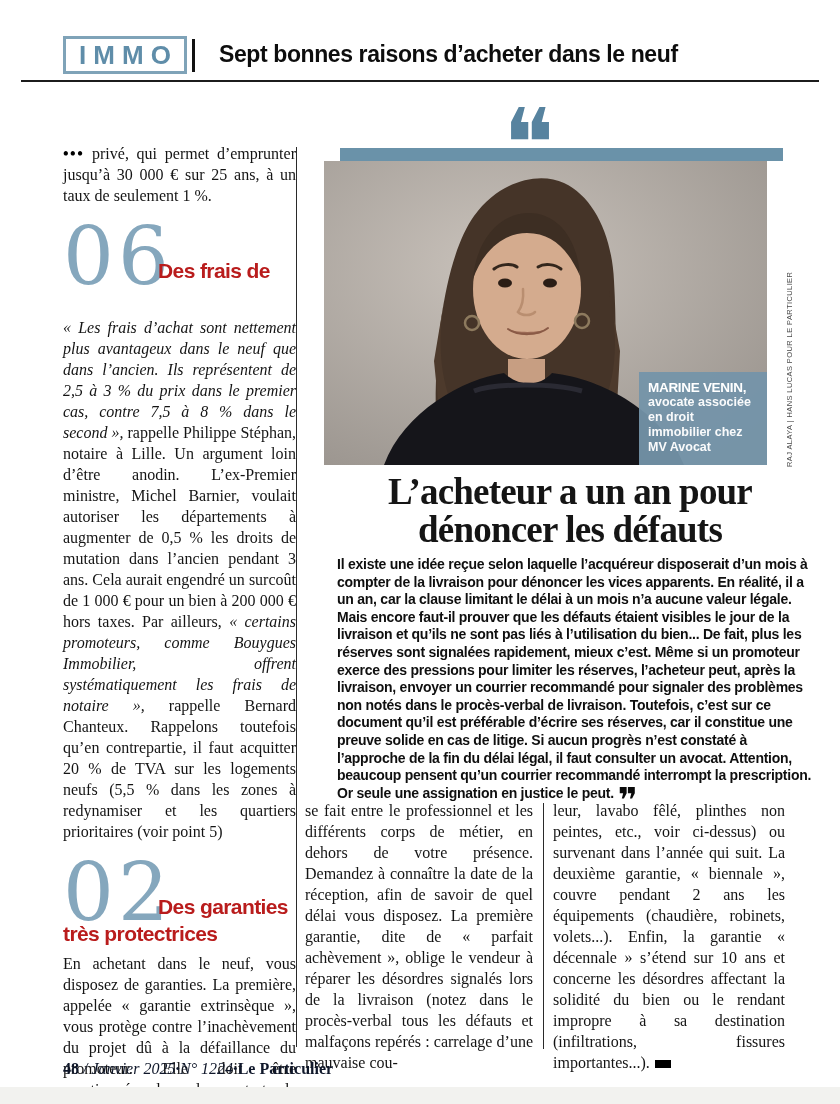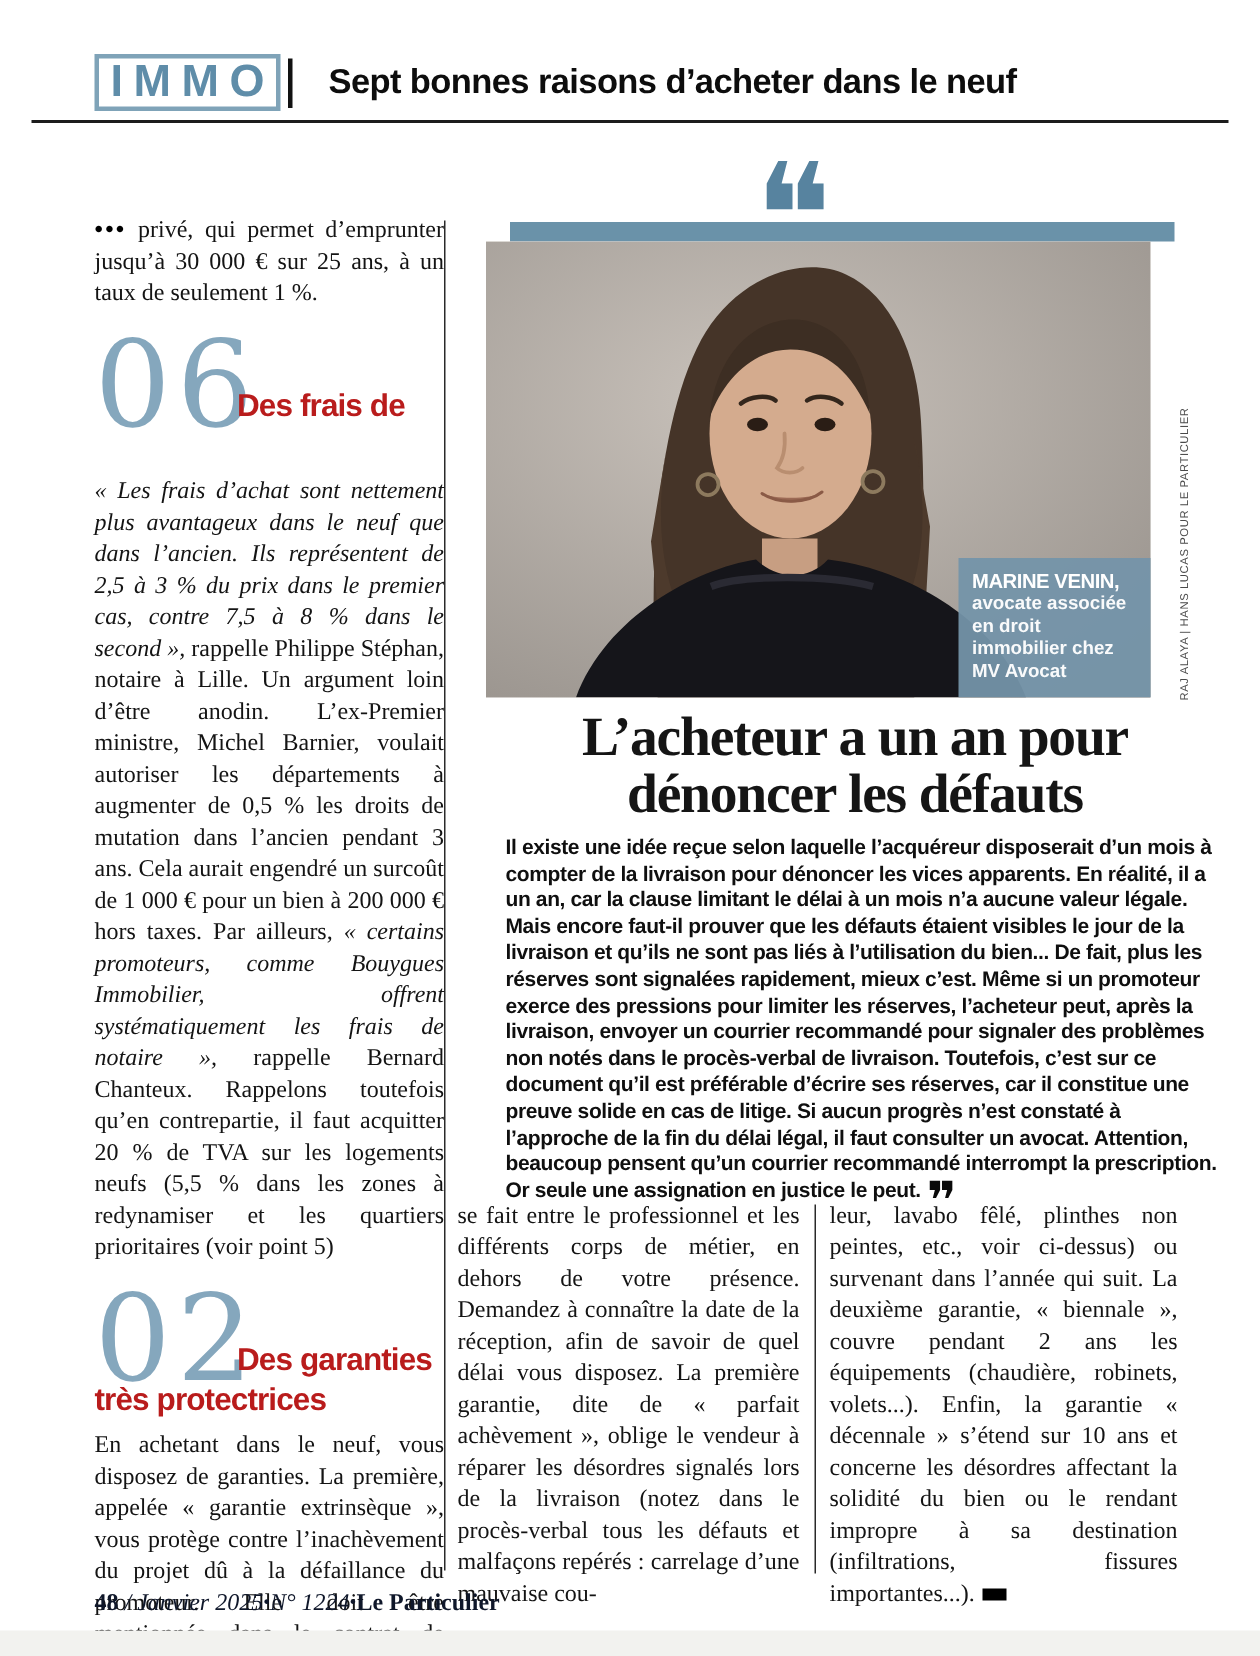--- a/index.html
+++ b/index.html
@@ -2,21 +2,21 @@
 <html lang="fr"><head>
 <meta charset="utf-8">
 <style>
   html,body{margin:0;padding:0;background:#ffffff;}
   #page{position:relative;width:840px;height:1104px;background:#ffffff;overflow:hidden;
         font-family:"Liberation Serif", serif;color:#1a1a1a;}
 
   
   .kicker-box{position:absolute;left:63px;top:36px;width:118px;height:32px;
               border:3px solid #7fa3b8;display:flex;align-items:center;justify-content:center;}
-  .kicker{font-family:"Liberation Sans",sans-serif;font-weight:bold;font-size:30px;
+  .kicker{font-family:"Liberation Sans",sans-serif;font-weight:bold;font-size:26px;
           color:#5f8da9;letter-spacing:7px;padding-left:7px;}
   .header-divider{position:absolute;left:192px;top:39px;width:3px;height:33px;background:#121212;}
   .page-heading{position:absolute;left:205px;top:41px;font-family:"Liberation Sans",sans-serif;
                 font-weight:bold;font-size:23px;letter-spacing:-0.4px;color:#0d0d0d;margin-left:14px;}
   .header-rule{position:absolute;left:21px;top:80px;width:798px;height:2px;background:#1c1c1c;}
 
   
   .rule-left{position:absolute;left:296px;top:147px;width:1px;height:900px;background:#2a2a2a;}
   .rule-right{position:absolute;left:543px;top:803px;width:1px;height:246px;background:#2a2a2a;}
 

